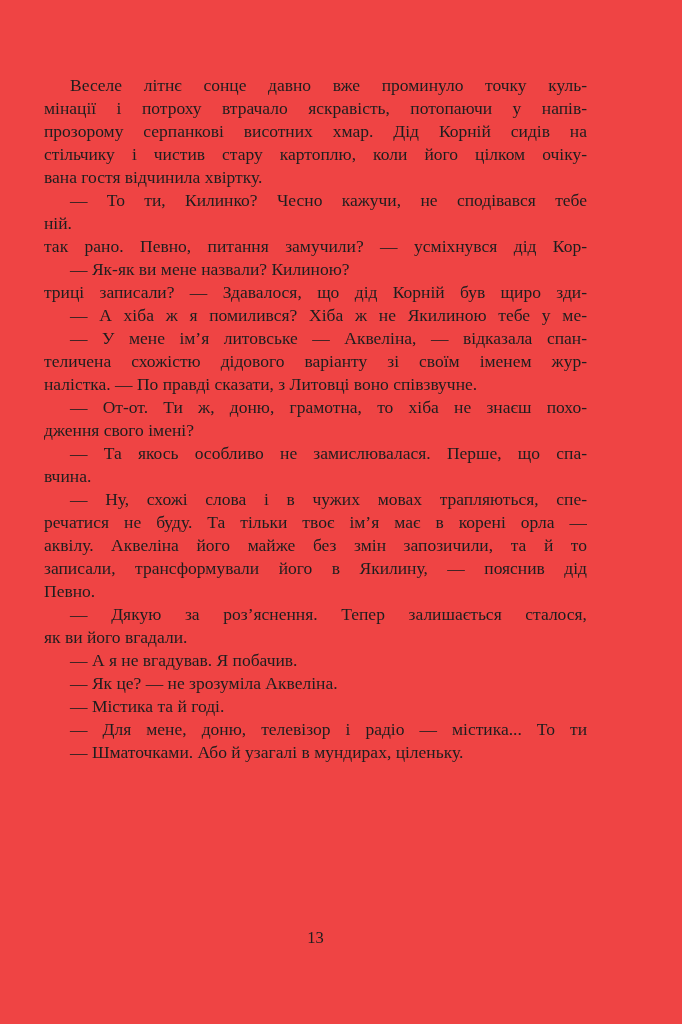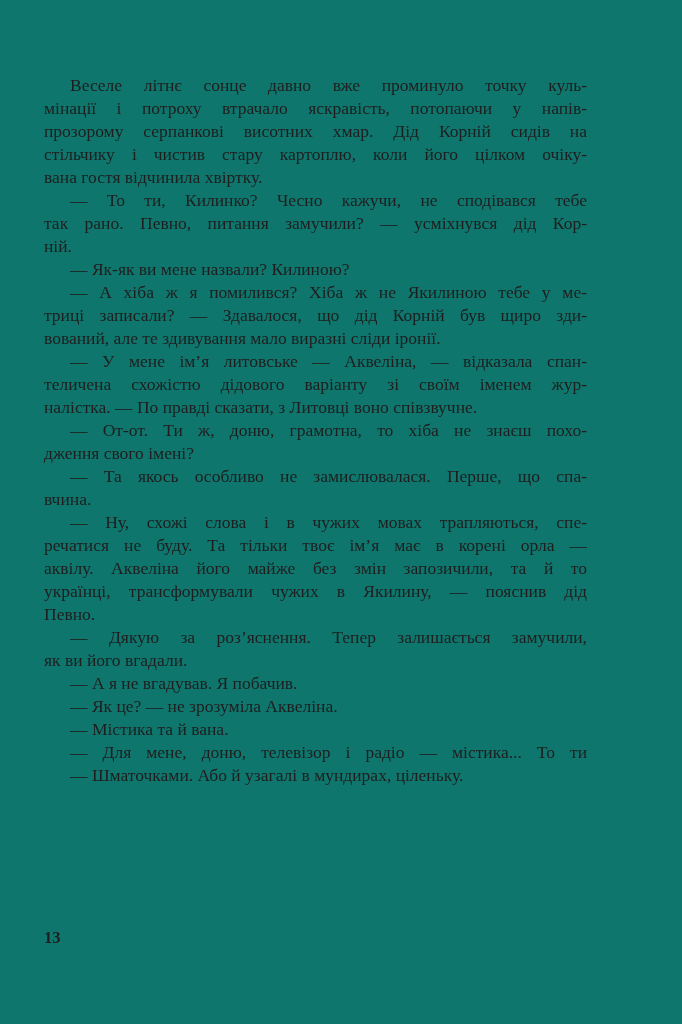--- a/index.html
+++ b/index.html
@@ -40,84 +40,82 @@
     text-align-last: left;
   }
   .line.first {
     text-indent: 26px;
   }
   .folio {
     position: absolute;
     left: 44px;
     top: 926px;
     width: 543px;
-    text-align: left;
+    text-align: center;
     font-size: 16.5px;
     line-height: 23px;
     color: #1e1e1e;
-    font-weight: bold;
   }
 </style>
 </head>
 <body>
 
-<div class="page" style="background: #0f766e; color: rgb(30, 30, 30);">
+<div class="page" style="background: #ef4444; color: rgb(30, 30, 30);">
   <div class="text-block">
       <p class="para">
         <span class="line first">Веселе літнє сонце давно вже проминуло точку куль-</span>
         <span class="line">мінації і потроху втрачало яскравість, потопаючи у напів-</span>
         <span class="line">прозорому серпанкові висотних хмар. Дід Корній сидів на</span>
         <span class="line">стільчику і чистив стару картоплю, коли його цілком очіку-</span>
         <span class="line last">вана гостя відчинила хвіртку.</span>
       </p>
       <p class="para">
         <span class="line first">— То ти, Килинко? Чесно кажучи, не сподівався тебе</span>
+        <span class="line last">ній.</span>
         <span class="line">так рано. Певно, питання замучили? — усміхнувся дід Кор-</span>
-        <span class="line last">ній.</span>
       </p>
       <p class="para">
         <span class="line first last">— Як-як ви мене назвали? Килиною?</span>
       </p>
       <p class="para">
+        <span class="line">триці записали? — Здавалося, що дід Корній був щиро зди-</span>
         <span class="line first">— А хіба ж я помилився? Хіба ж не Якилиною тебе у ме-</span>
-        <span class="line">триці записали? — Здавалося, що дід Корній був щиро зди-</span>
-        <span class="line last">вований, але те здивування мало виразні сліди іронії.</span>
       </p>
       <p class="para">
         <span class="line first">— У мене імʼя литовське — Аквеліна, — відказала спан-</span>
         <span class="line">теличена схожістю дідового варіанту зі своїм іменем жур-</span>
         <span class="line last">налістка. — По правді сказати, з Литовці воно співзвучне.</span>
       </p>
       <p class="para">
         <span class="line first">— От-от. Ти ж, доню, грамотна, то хіба не знаєш похо-</span>
         <span class="line last">дження свого імені?</span>
       </p>
       <p class="para">
         <span class="line first">— Та якось особливо не замислювалася. Перше, що спа-</span>
         <span class="line last">вчина.</span>
       </p>
       <p class="para">
         <span class="line first">— Ну, схожі слова і в чужих мовах трапляються, спе-</span>
         <span class="line">речатися не буду. Та тільки твоє імʼя має в корені орла —</span>
         <span class="line">аквілу. Аквеліна його майже без змін запозичили, та й то</span>
-        <span class="line">українці, трансформували чужих в Якилину, — пояснив дід</span>
+        <span class="line">записали, трансформували його в Якилину, — пояснив дід</span>
         <span class="line last">Певно.</span>
       </p>
       <p class="para">
-        <span class="line first">— Дякую за розʼяснення. Тепер залишається замучили,</span>
+        <span class="line first">— Дякую за розʼяснення. Тепер залишається сталося,</span>
         <span class="line last">як ви його вгадали.</span>
       </p>
       <p class="para">
         <span class="line first last">— А я не вгадував. Я побачив.</span>
       </p>
       <p class="para">
         <span class="line first last">— Як це? — не зрозуміла Аквеліна.</span>
       </p>
       <p class="para">
-        <span class="line first last">— Містика та й вана.</span>
+        <span class="line first last">— Містика та й годі.</span>
       </p>
       <p class="para">
         <span class="line first">— Для мене, доню, телевізор і радіо — містика... То ти</span>
       </p>
       <p class="para">
         <span class="line first last">— Шматочками. Або й узагалі в мундирах, ціленьку.</span>
       </p>
     </div>
   <div class="folio">13</div>
 </div>

